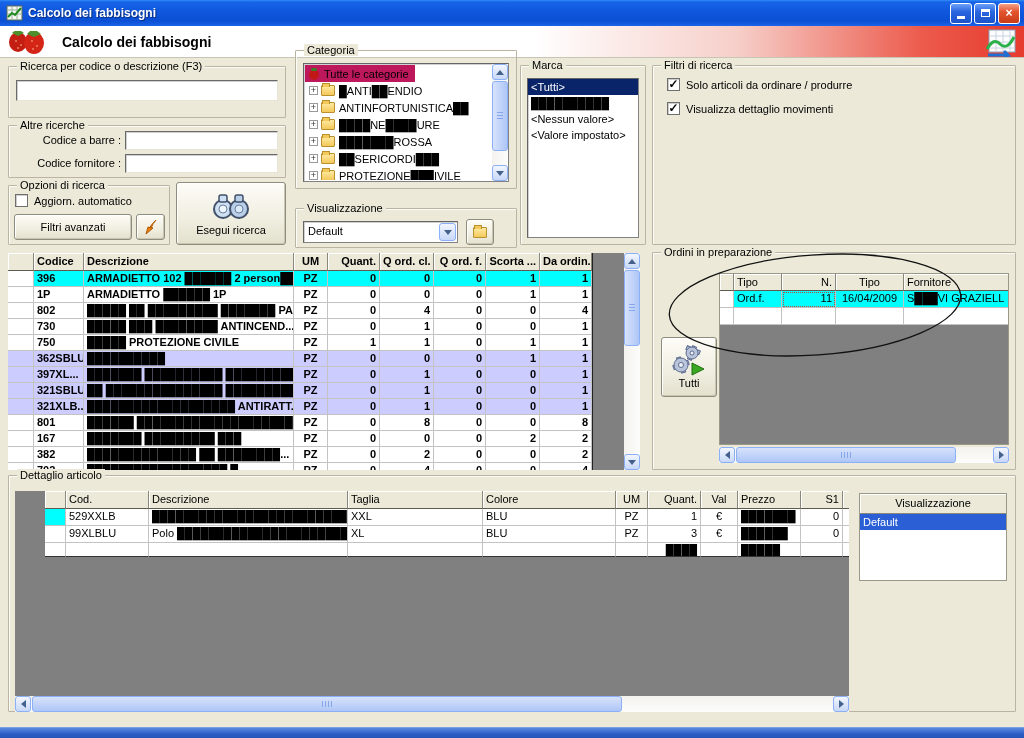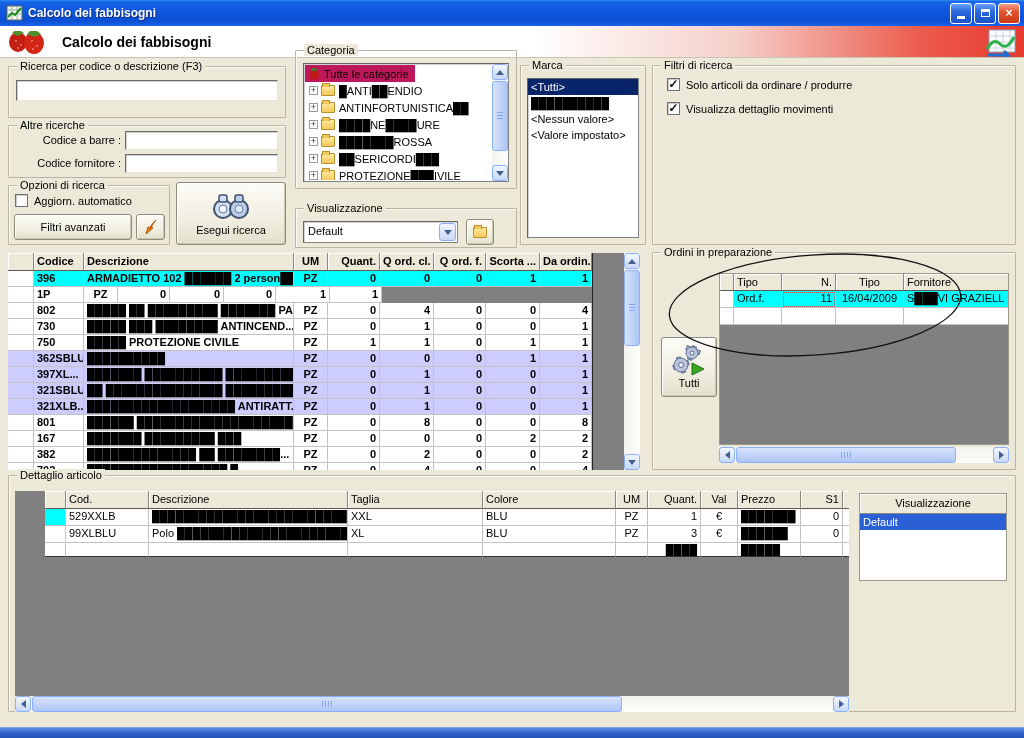--- a/index.html
+++ b/index.html
@@ -342,20 +342,21 @@
         <div class="td c3">PZ</div>
         <div class="td c4">0</div>
         <div class="td c5">0</div>
         <div class="td c6">0</div>
         <div class="td c7">1</div>
         <div class="td c8">1</div>
       </div>
       <div class="tr r1">
         <div class="td c0"></div>
         <div class="td c1">1P</div>
+        <div class="td c2">ARMADIETTO ██████ 1P</div>
         <div class="td c3">PZ</div>
         <div class="td c4">0</div>
         <div class="td c5">0</div>
         <div class="td c6">0</div>
         <div class="td c7">1</div>
         <div class="td c8">1</div>
       </div>
       <div class="tr r2">
         <div class="td c0"></div>
         <div class="td c1">802</div>

